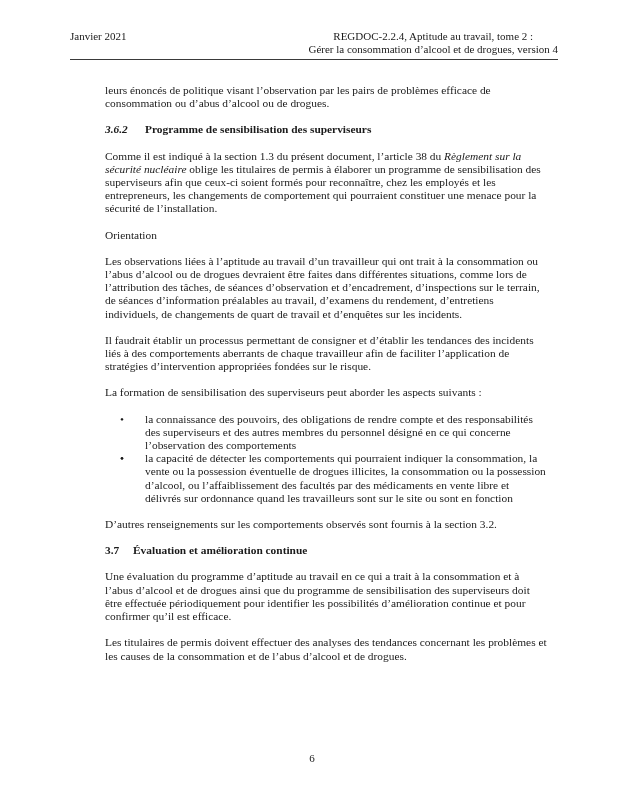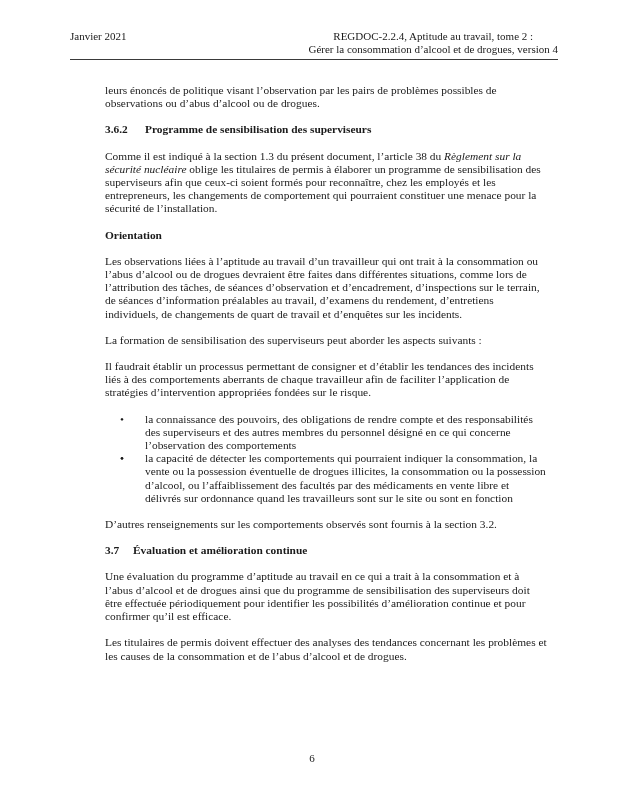--- a/index.html
+++ b/index.html
@@ -45,24 +45,24 @@
     font-size: 11.4px;
     line-height: 13.2px;
     text-align: left;
   }
   .content p { margin: 0 0 13px 0; }
   .heading {
     font-weight: bold;
     margin: 5px 0 13px 0;
   }
   .heading .h-num { display: inline-block; }
-  .heading.h-362 .h-num { width: 40px; }
+  .heading.h-362 .h-num { width: 40px; font-style: italic; }
   .heading.h-37 .h-num { width: 28px; }
   .subheading {
-    font-weight: bold;
+    font-weight: normal;
     margin: 5px 0 13px 0;
   }
   .italic { font-style: italic; }
 
   ul.bullet-list {
     list-style: none;
     margin: 0 0 13px 0;
   }
   ul.bullet-list li {
     position: relative;
@@ -92,34 +92,34 @@
   <div class="header">
     <span class="date">Janvier 2021</span>
     <div class="doc-title">
       <div>REGDOC-2.2.4, Aptitude au travail, tome 2 :</div>
       <div>Gérer la consommation d’alcool et de drogues, version 4</div>
     </div>
   </div>
 
   <div class="content">
 
-    <p>leurs énoncés de politique visant l’observation par les pairs de problèmes possibles de observations ou d’abus d’alcool ou de drogues.</p>
+    <p>leurs énoncés de politique visant l’observation par les pairs de problèmes efficace de consommation ou d’abus d’alcool ou de drogues.</p>
 
     <div class="heading h-362"><span class="h-num">3.6.2</span><span>Programme de sensibilisation des superviseurs</span></div>
 
     <p><span>Comme il est indiqué à la section 1.3 du présent document, l’article 38 du </span><span class="italic">Règlement sur la sécurité nucléaire</span><span> oblige les titulaires de permis à élaborer un programme de sensibilisation des superviseurs afin que ceux-ci soient formés pour reconnaître, chez les employés et les entrepreneurs, les changements de comportement qui pourraient constituer une menace pour la sécurité de l’installation.</span></p>
 
 
     <div class="subheading">Orientation</div>
 
     <p>Les observations liées à l’aptitude au travail d’un travailleur qui ont trait à la consommation ou l’abus d’alcool ou de drogues devraient être faites dans différentes situations, comme lors de l’attribution des tâches, de séances d’observation et d’encadrement, d’inspections sur le terrain, de séances d’information préalables au travail, d’examens du rendement, d’entretiens individuels, de changements de quart de travail et d’enquêtes sur les incidents.</p>
 
+    <p>Il faudrait établir un processus permettant de consigner et d’établir les tendances des incidents liés à des comportements aberrants de chaque travailleur afin de faciliter l’application de stratégies d’intervention appropriées fondées sur le risque.</p>
+
     <p>La formation de sensibilisation des superviseurs peut aborder les aspects suivants :</p>
-
-    <p>Il faudrait établir un processus permettant de consigner et d’établir les tendances des incidents liés à des comportements aberrants de chaque travailleur afin de faciliter l’application de stratégies d’intervention appropriées fondées sur le risque.</p>
 
     <ul class="bullet-list">
       <li><span class="bullet-marker">•</span><span>la connaissance des pouvoirs, des obligations de rendre compte et des responsabilités des superviseurs et des autres membres du personnel désigné en ce qui concerne l’observation des comportements</span></li>
       <li><span class="bullet-marker">•</span></li>
       <li><span class="bullet-marker">•</span><span>la capacité de détecter les comportements qui pourraient indiquer la consommation, la vente ou la possession éventuelle de drogues illicites, la consommation ou la possession d’alcool, ou l’affaiblissement des facultés par des médicaments en vente libre et délivrés sur ordonnance quand les travailleurs sont sur le site ou sont en fonction</span></li>
     </ul>
 
     <p>D’autres renseignements sur les comportements observés sont fournis à la section 3.2.</p>
 
     <div class="heading h-37"><span class="h-num">3.7</span><span>Évaluation et amélioration continue</span></div>

